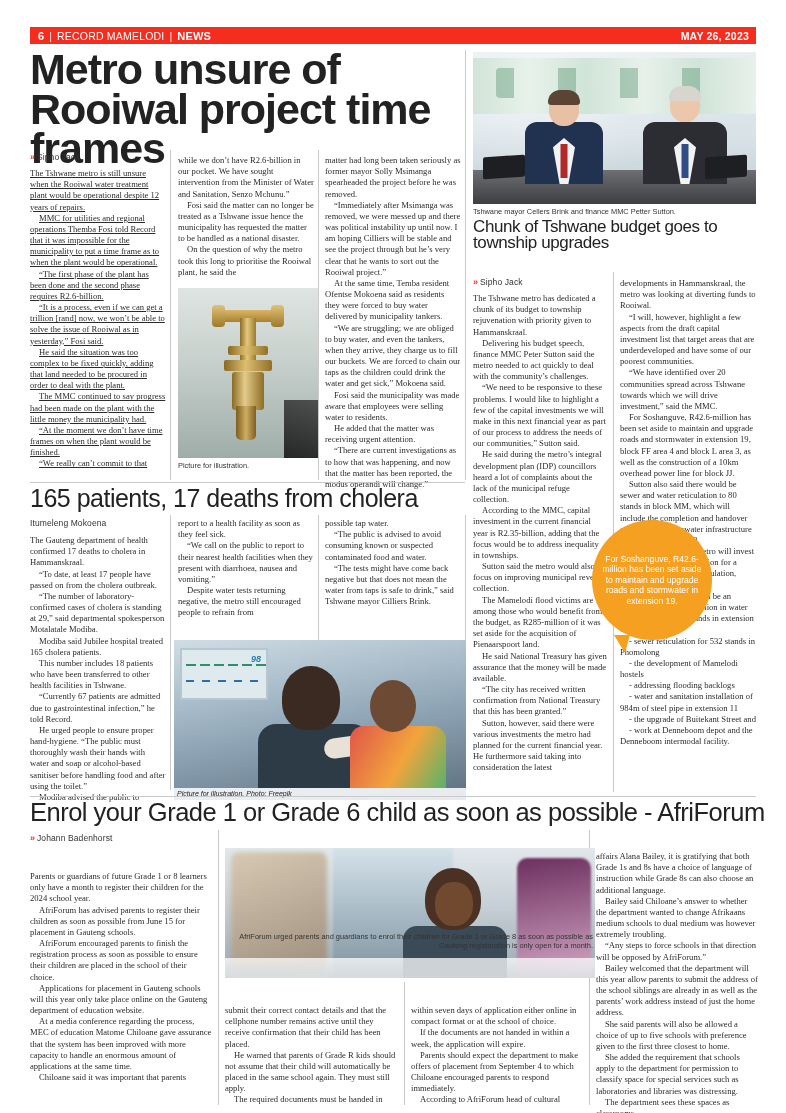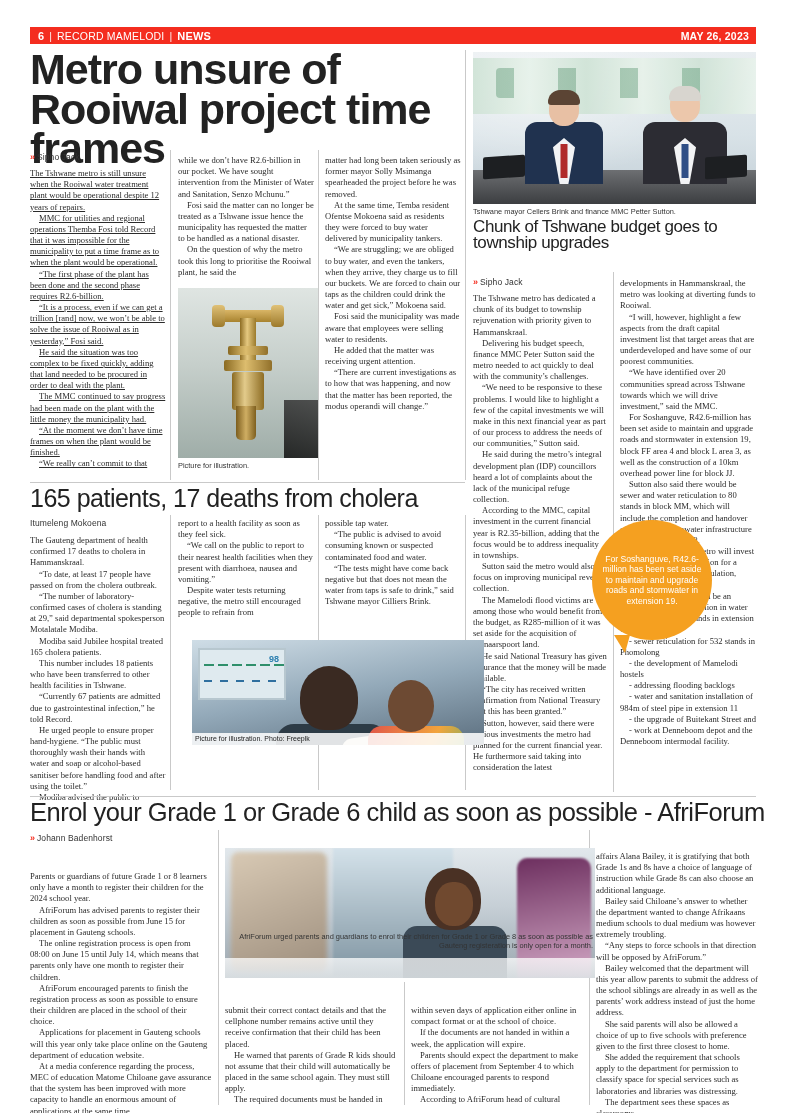--- a/index.html
+++ b/index.html
@@ -120,22 +120,22 @@
   #photo-tap .n1 { top:58px; }
   #photo-tap .n2 { top:72px; left:46px; width:48px; height:11px; }
   #photo-tap .body { position:absolute; left:54px; top:84px; width:32px; height:38px;
       background:linear-gradient(90deg,#8a6a22,#e3cb8b 40%,#8e6d24); border-radius:3px; }
   #photo-tap .spout { position:absolute; left:58px; top:118px; width:20px; height:34px;
       background:linear-gradient(90deg,#7c5d1d,#cfae63 50%,#7e5f1f); border-radius:0 0 5px 5px; }
   #photo-tap .dark { position:absolute; right:0; bottom:0; width:34px; height:58px;
       background:linear-gradient(200deg,#3b3b3b,#101010); opacity:.85; }
 
   
-  #photo-clinic { left:192px; top:640px; width:292px; height:105px;
-      background:linear-gradient(160deg,#9fb4c4,#5d6f7d); }
+  #photo-clinic { left:174px; top:640px; width:292px; height:160px;
+      background:linear-gradient(160deg,#9fb4c4,#5d6f7d);font-style:italic; }
   #photo-clinic .room { position:absolute; inset:0;
       background:linear-gradient(170deg,#cfdde6 0%,#93a9b9 50%,#5c6f7f 100%); }
   #photo-clinic .monitor { position:absolute; left:6px; top:8px; width:88px; height:52px;
       background:#dfeaef; border:2px solid #b7c7cf; }
   #photo-clinic .monitor .trace { position:absolute; left:4px; top:14px; width:80px; height:2px;
       background:repeating-linear-gradient(90deg,#2f8f6b 0 10px, transparent 10px 14px); }
   #photo-clinic .monitor .trace2 { position:absolute; left:4px; top:30px; width:80px; height:2px;
       background:repeating-linear-gradient(90deg,#2f6f9f 0 8px, transparent 8px 16px); }
   #photo-clinic .monitor .num { position:absolute; right:5px; top:4px; color:#2b7fb0;
       font-family:"Liberation Sans",sans-serif; font-size:9px; font-weight:bold; }
@@ -228,20 +228,21 @@
   </div>
 
   <div class="col body-col" style="left:178px;top:155px;width:136px;">
     <p class="noind">while we don’t have R2.6-billion in our pocket. We have sought intervention from the Minister of Water and Sanitation, Senzo Mchunu.”</p>
     <p>Fosi said the matter can no longer be treated as a Tshwane issue hence the municipality has requested the matter to be handled as a national disaster.</p>
     <p>On the question of why the metro took this long to prioritise the Rooiwal plant, he said the</p>
   </div>
 
   <div class="col body-col" style="left:325px;top:155px;width:136px;">
     <p class="noind">matter had long been taken seriously as former mayor Solly Msimanga spearheaded the project before he was removed.</p>
+    <p>“Immediately after Msimanga was removed, we were messed up and there was political instability up until now. I am hoping Cilliers will be stable and see the project through but he’s very clear that he wants to sort out the Rooiwal project.”</p>
     <p>At the same time, Temba resident Ofentse Mokoena said as residents they were forced to buy water delivered by municipality tankers.</p>
     <p>“We are struggling; we are obliged to buy water, and even the tankers, when they arrive, they charge us to fill our buckets. We are forced to chain our taps as the children could drink the water and get sick,” Mokoena said.</p>
     <p>Fosi said the municipality was made aware that employees were selling water to residents.</p>
     <p>He added that the matter was receiving urgent attention.</p>
     <p>“There are current investigations as to how that was happening, and now that the matter has been reported, the modus operandi will change.”</p>
   </div>
 
   <div class="photo" id="photo-tap">
     <div class="sky"></div>
     <div class="handle"></div>
@@ -376,21 +377,20 @@
     <span>Johann Badenhorst</span>
   </div>
 
   <div class="rule vrule" style="left:218px;top:830px;height:275px;"></div>
   <div class="rule vrule" style="left:404px;top:982px;height:123px;"></div>
   <div class="rule vrule" style="left:589px;top:830px;height:275px;"></div>
 
   <div class="col body-col" style="left:30px;top:851px;width:182px;margin-top:20px;">
     <p class="noind">Parents or guardians of future Grade 1 or 8 learners only have a month to register their children for the 2024 school year.</p>
     <p>AfriForum has advised parents to register their children as soon as possible from June 15 for placement in Gauteng schools.</p>
-    <p>The online registration process is open from 08:00 on June 15 until July 14, which means that parents only have one month to register their children.</p>
     <p>AfriForum encouraged parents to finish the registration process as soon as possible to ensure their children are placed in the school of their choice.</p>
     <p>Applications for placement in Gauteng schools will this year only take place online on the Gauteng department of education website.</p>
     <p>At a media conference regarding the process, MEC of education Matome Chiloane gave assurance that the system has been improved with more capacity to handle an enormous amount of applications at the same time.</p>
     <p>Chiloane said it was important that parents</p>
   </div>
 
   <div class="photo" id="photo-class">
     <div class="bg"></div>
     <div class="blur1"></div>
     <div class="blur2"></div>

